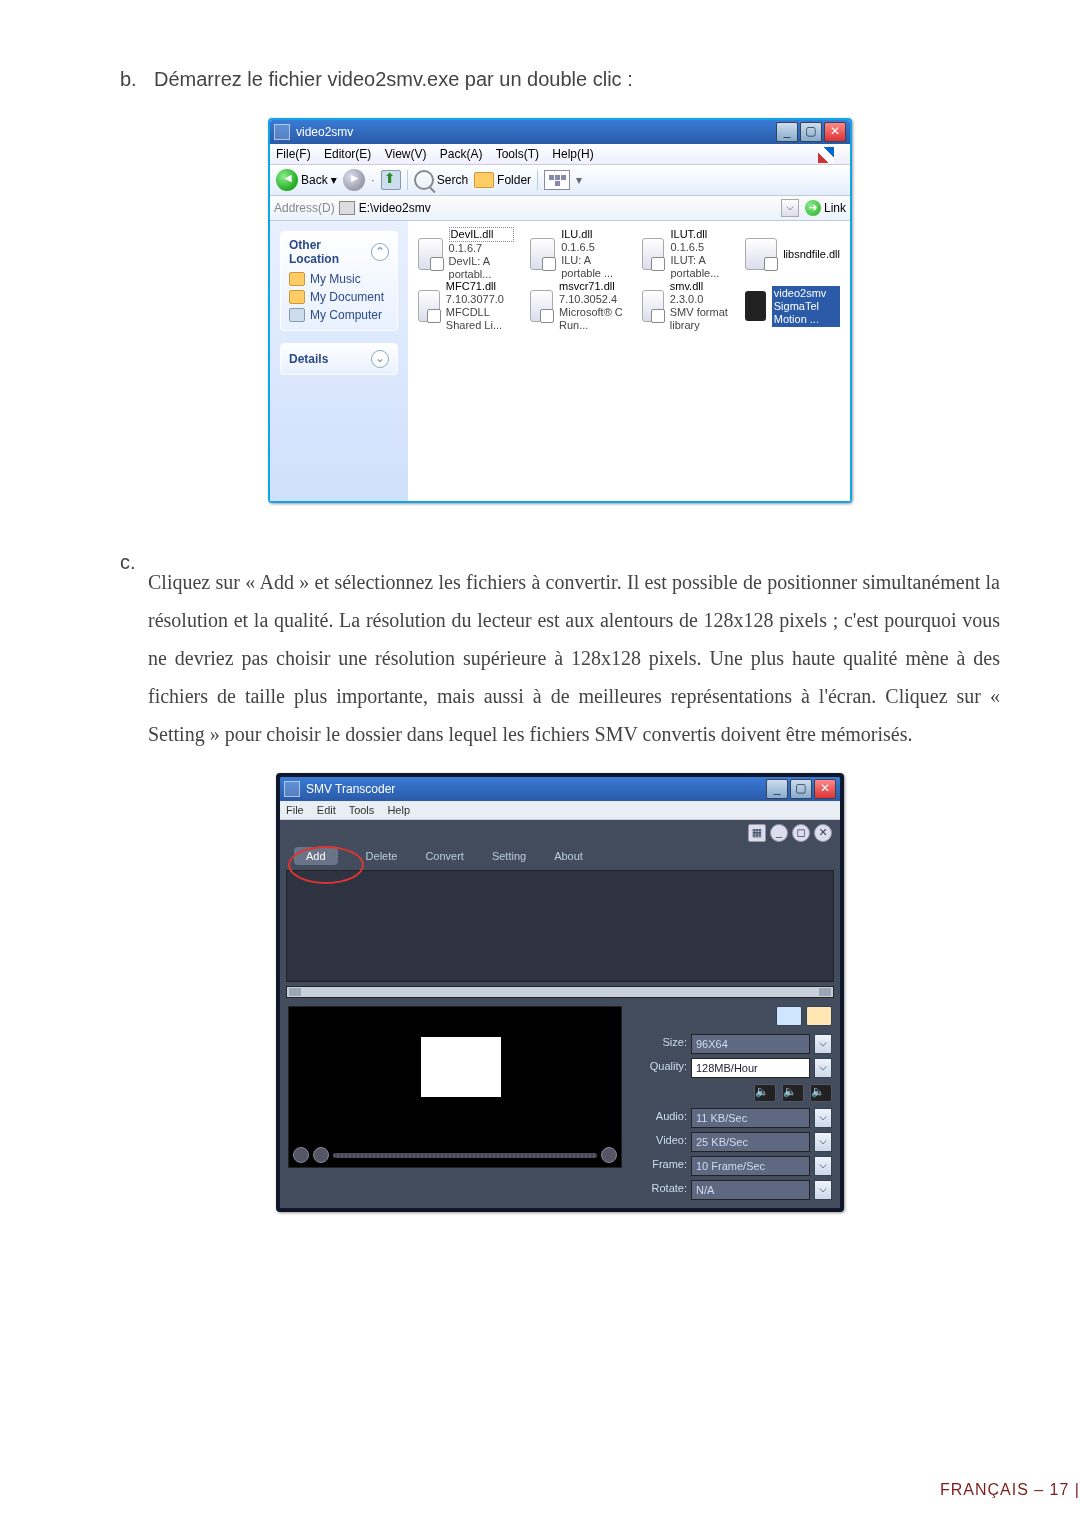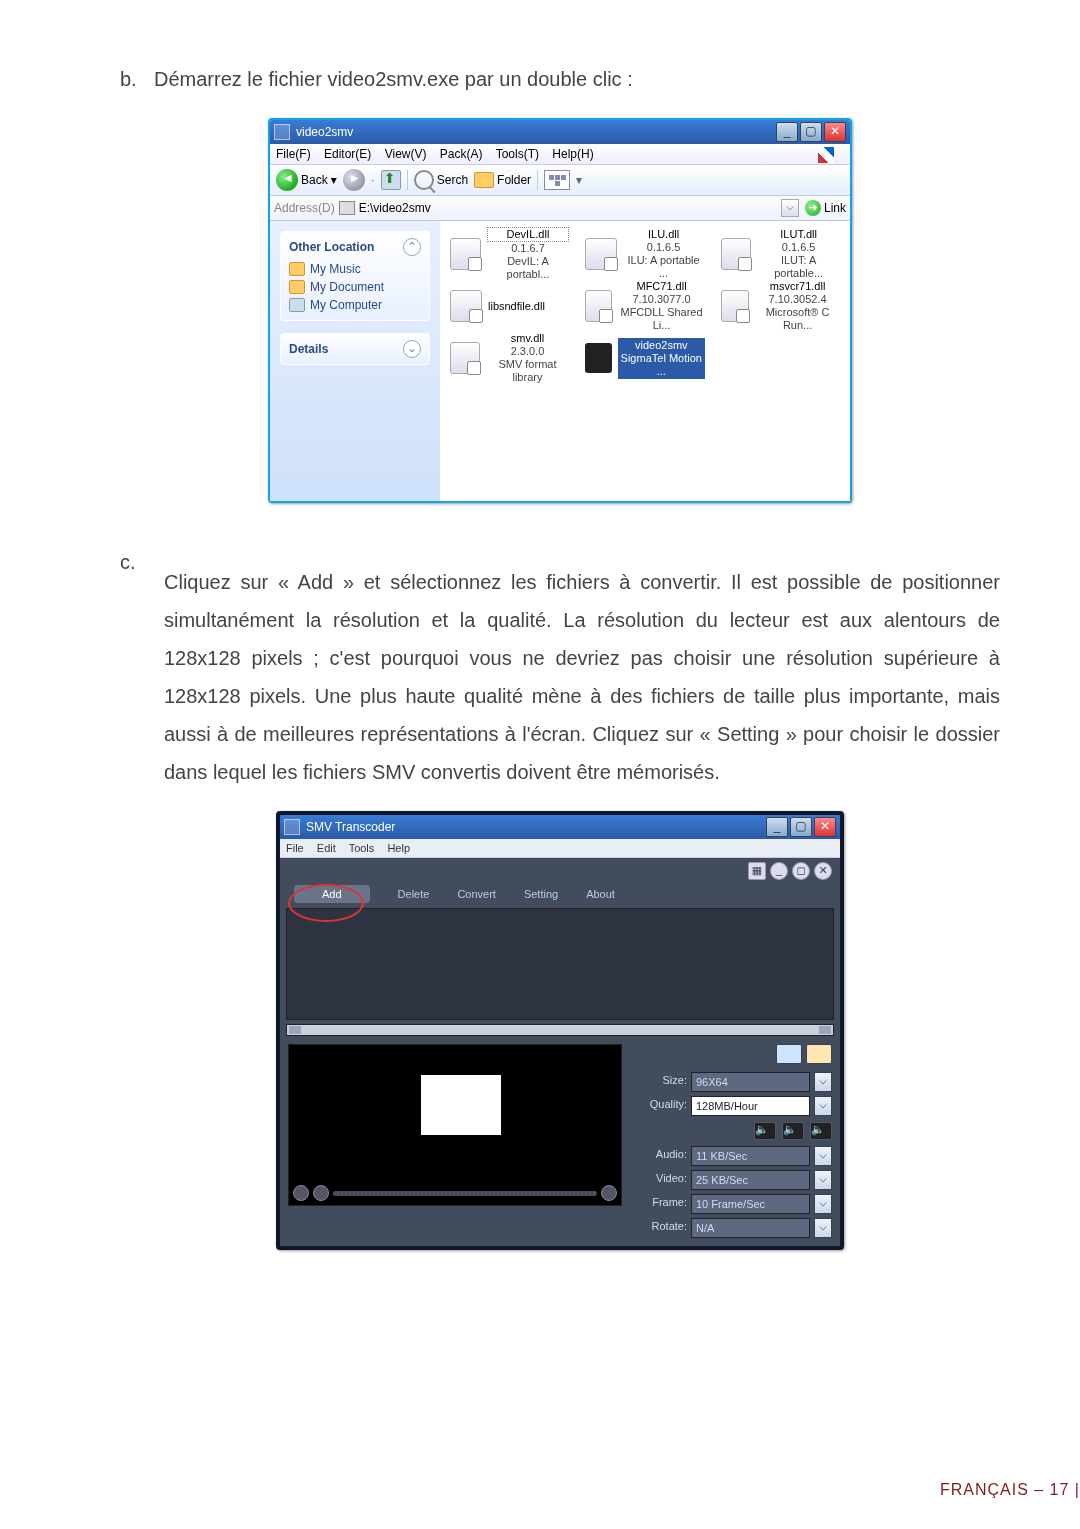--- a/index.html
+++ b/index.html
@@ -1,19 +1,19 @@
 <!DOCTYPE html>
 <html><head>
 <meta charset="utf-8">
 <style>
   html,body{margin:0;padding:0;background:#fff;font-family:Arial,Helvetica,sans-serif;color:#333;}
   .page{width:1080px;height:1529px;box-sizing:border-box;padding:60px 80px 40px 120px;position:relative;background:#fff;}
   .para{font-size:20px;line-height:38px;color:#444;margin:0 0 20px 0;text-align:justify;}
   .label{display:inline-block;width:34px;vertical-align:top;}
-  .indent{margin-left:44px;margin-top:-38px;}
+  .indent{margin-left:28px;margin-top:-38px;font-family:Liberation Serif, serif;}
   .footer{position:absolute;bottom:30px;width:100%;text-align:right;left:0;font-size:16px;color:#7f1d1d;letter-spacing:1px;}
   
   .win{width:580px;margin:20px auto 40px auto;font-family:Tahoma,Arial,sans-serif;font-size:12px;color:#000;border:2px solid #0ea5e9;border-radius:4px;box-shadow:1px 1px 3px rgba(0,0,0,.4);background:#fff;}
   .titlebar{height:24px;background:linear-gradient(#3a7bd5,#2a5aa8);color:#fff;display:flex;align-items:center;padding:0 4px;border-top-left-radius:2px;border-top-right-radius:2px;}
   .titlebar .ico{width:14px;height:14px;background:#fff3;border:1px solid #fff8;margin-right:6px;}
   .titlebar .t{flex:1;font-size:12px;}
   .ctrl{display:flex;gap:2px;}
   .ctrl span{width:20px;height:18px;background:linear-gradient(#cde,#8ac);border:1px solid #345;border-radius:2px;color:#234;text-align:center;line-height:16px;font-size:12px;}
   .ctrl .close{background:linear-gradient(#f88,#d33);color:#fff;}
   .menubar{background:linear-gradient(#fff,#eef);padding:3px 6px;border-bottom:1px solid #ccd;}
@@ -40,38 +40,38 @@
   .gobtn .g{width:16px;height:16px;border-radius:50%;background:radial-gradient(circle at 35% 35%,#8e8,#2a2);color:#fff;text-align:center;line-height:14px;font-size:11px;}
   .body2{display:flex;height:280px;}
   .side{width:170px;background:linear-gradient(#e8f0ff,#cfe0fa);padding:10px;box-sizing:border-box;}
   .panel{background:linear-gradient(#fff,#e8f0ff);border:1px solid #fff;border-radius:4px;margin-bottom:12px;padding:6px 8px;font-size:12px;}
   .panel .ph{font-weight:bold;color:#2a4a8a;display:flex;justify-content:space-between;align-items:center;}
   .panel .ph .cv{width:16px;height:16px;border-radius:50%;border:1px solid #8ab;text-align:center;line-height:14px;color:#8ab;font-size:11px;background:#fff;}
   .panel ul{list-style:none;padding:4px 0 0 0;margin:0;text-align:center;}
   .panel li{display:flex;align-items:center;gap:5px;padding:2px 0;color:#2a4a8a;}
   .panel li .fic{width:14px;height:12px;background:#fc6;border:1px solid #c93;border-radius:2px;}
   .panel li .cic{width:14px;height:12px;background:#cde;border:1px solid #89a;border-radius:2px;}
-  .files{flex:1;background:#fff;padding:10px;display:grid;grid-template-columns:1fr 1fr 1fr;grid-auto-rows:46px;gap:6px 16px;align-content:start;text-align:center;}
+  .files{flex:1;background:#fff;padding:10px;display:grid;grid-template-columns:1fr 1fr 1fr 1fr;grid-auto-rows:46px;gap:6px 16px;align-content:start;}
   .file{display:flex;gap:6px;align-items:center;font-size:11px;line-height:13px;color:#444;}
   .file .dll{width:30px;height:30px;border:1px solid #aaa;background:linear-gradient(#fff,#dde);border-radius:3px;position:relative;}
   .file .dll::after{content:"";position:absolute;width:12px;height:12px;border:1px solid #888;border-radius:2px;background:#fff;right:-2px;bottom:-2px;}
   .file .exe{width:30px;height:30px;background:#222;border-radius:3px;}
   .file .nm{color:#000;}
   .file.sel .nm,.file.sel{color:#fff;}
   .file.sel .txt{background:#2a5aa8;color:#fff;padding:1px 2px;}
   .file.outlined .nm{border:1px dotted #88a;padding:0 1px;}
   
   .smv{width:560px;margin:20px auto;border:4px solid #0f172a;border-radius:4px;font-family:Tahoma,Arial,sans-serif;font-size:11px;color:#ccc;background:#434c5c;box-shadow:1px 1px 3px rgba(0,0,0,.4);}
   .smv .titlebar{background:linear-gradient(#3a7bd5,#2a5aa8);}
   .smv .menubar{background:#e9eef5;color:#333;}
   .smv-top{background:#434c5c;padding:4px 8px;display:flex;justify-content:flex-end;gap:4px;}
   .wc{width:16px;height:16px;border-radius:50%;background:#dde;border:1px solid #99a;color:#345;text-align:center;line-height:14px;font-size:11px;}
   .tabs{display:flex;background:#434c5c;padding:0 6px;gap:12px;align-items:center;color:#bcd;}
   .tabs span{padding:4px 8px;}
-  .tabs .addtab{background:#6a7488;border-radius:4px;color:#fff;padding:3px 28px;}
+  .tabs .addtab{background:#6a7488;border-radius:4px;color:#fff;padding:3px 12px;}
   .redring{position:absolute;width:56px;height:26px;border:2px solid #d33;border-radius:50%;margin-left:-6px;margin-top:-4px;}
   .tabwrap{position:relative;}
   .table{margin:4px 6px;border:1px solid #222;background:#2d3340;}
   .thead{display:flex;background:linear-gradient(#e0e6ee,#b8c2d0);color:#223;font-weight:bold;}
   .thead div{padding:3px 6px;border-right:1px solid #99a;font-size:11px;}
   .c1{flex:1.6;} .c2{width:55px;} .c3{width:55px;} .c4{width:70px;} .c5{width:90px;}
   .tbody{height:110px;background:#2d3340;}
   .scroll{height:10px;background:#c8d0dc;border:1px solid #222;display:flex;justify-content:space-between;align-items:center;padding:0 2px;margin:0 6px;}
   .scroll .ar{width:12px;height:8px;background:#99a6b8;}
   .lower{display:flex;padding:8px;gap:10px;}

